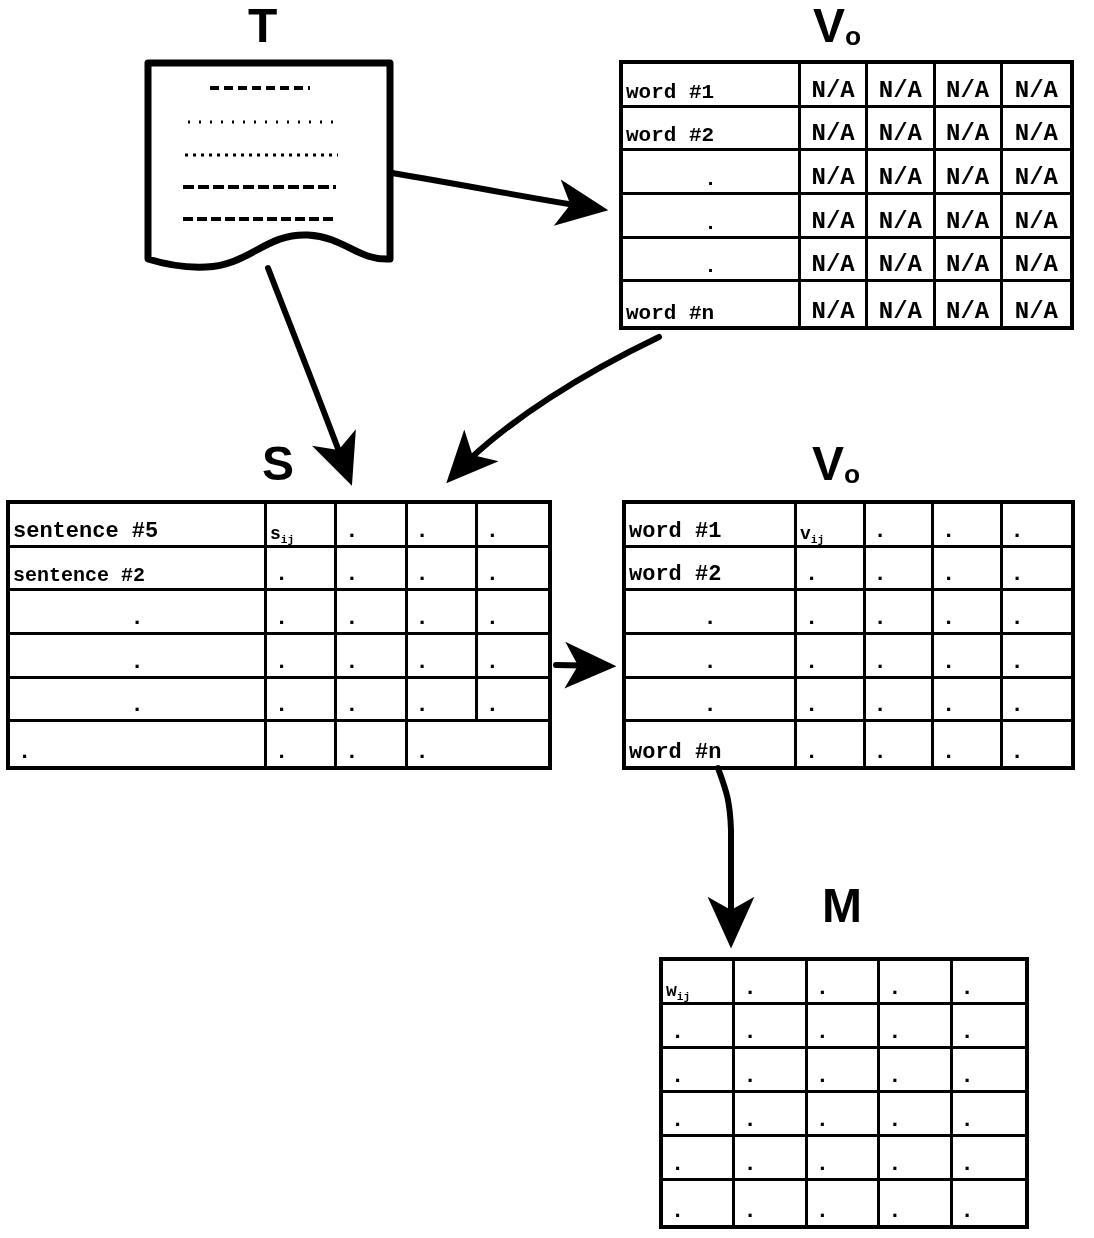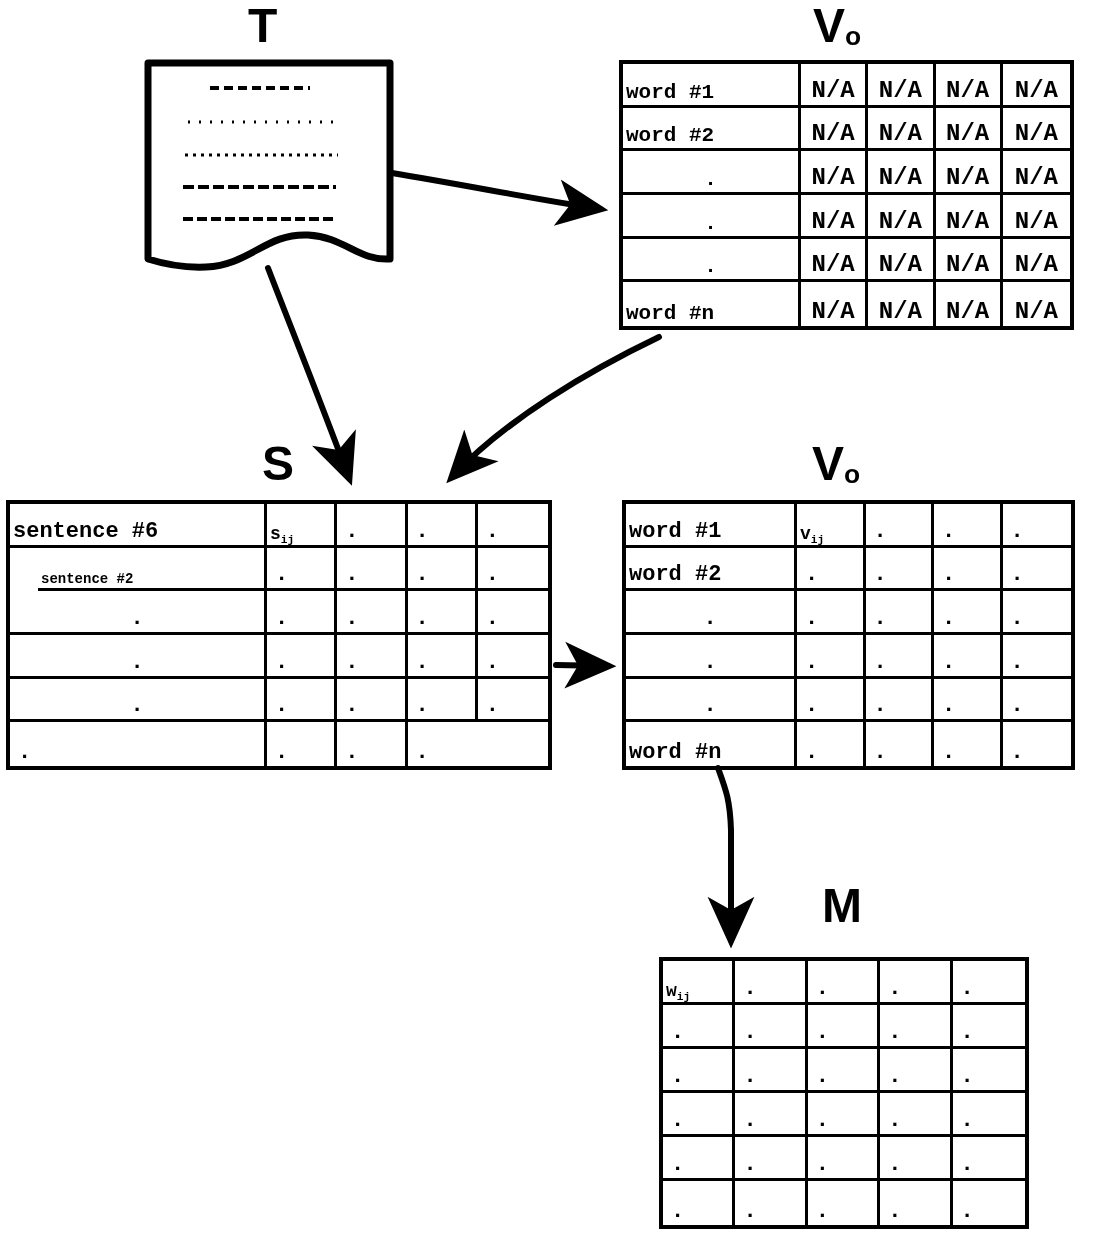--- a/index.html
+++ b/index.html
@@ -159,30 +159,30 @@
     <div class="gcell ctrdot lastrow" style="font-size:24px;">N/A</div>
     <div class="gcell ctrdot lastrow" style="font-size:24px;">N/A</div>
     <div class="gcell ctrdot lastrow" style="font-size:24px;">N/A</div>
     <div class="gcell ctrdot lastcol lastrow" style="font-size:24px;">N/A</div>
   </div>
 
   <div class="gtable" style="left:6px; top:500px; width:546px; height:270px;
               grid-template-columns: 257px 1fr 1fr 1fr 1fr;
               grid-template-rows: repeat(6, 1fr);">
 
-    <div class="gcell" style="font-size:22px;">sentence #6</div>
+    <div class="gcell" style="font-size:22px;">sentence #5</div>
     <div class="gcell" style="font-size:18px;">
       <span>s</span>
         <span class="sb">ij</span>
     </div>
     <div class="gcell dot" style="font-size:22px;">.</div>
     <div class="gcell dot" style="font-size:22px;">.</div>
     <div class="gcell dot lastcol" style="font-size:22px;">.</div>
 
-    <div class="gcell" style="font-size:14px;margin-left:28px;">sentence #2</div>
+    <div class="gcell" style="font-size:20px;">sentence #2</div>
     <div class="gcell dot" style="font-size:22px;">.</div>
     <div class="gcell dot" style="font-size:22px;">.</div>
     <div class="gcell dot" style="font-size:22px;">.</div>
     <div class="gcell dot lastcol" style="font-size:22px;">.</div>
 
     <div class="gcell ctrdot" style="font-size:22px;">.</div>
     <div class="gcell dot" style="font-size:22px;">.</div>
     <div class="gcell dot" style="font-size:22px;">.</div>
     <div class="gcell dot" style="font-size:22px;">.</div>
     <div class="gcell dot lastcol" style="font-size:22px;">.</div>

